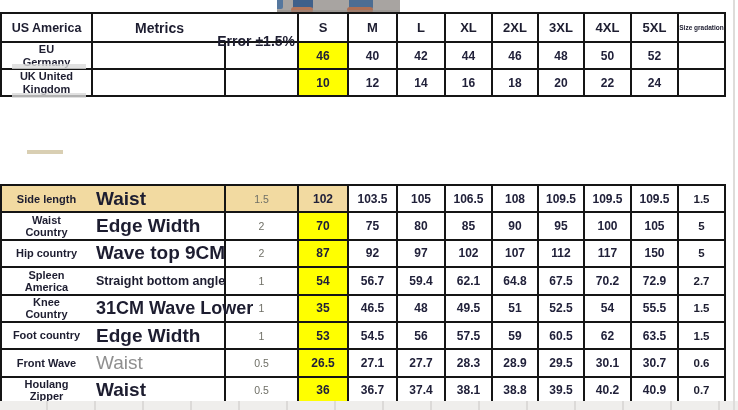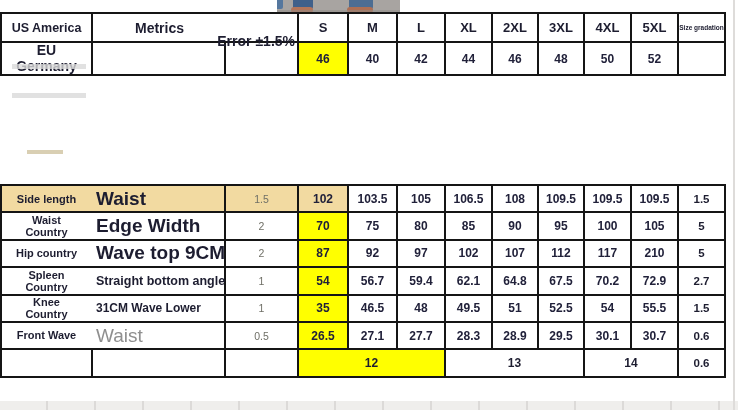--- a/index.html
+++ b/index.html
@@ -29,32 +29,32 @@
   thead tr{height:29px;}
   th{font-size:13px;font-weight:bold;color:#1d1d30;}
   .corner{font-size:12.5px;}
   .c-merged{position:relative;border-left:2px solid #eab308;}
   .cm-metrics{position:absolute;left:0;top:0;width:133px;height:100%;display:flex;align-items:center;justify-content:center;font-size:14px;font-weight:bold;}
   .cm-error{position:absolute;right:2px;top:0;height:100%;display:flex;align-items:center;white-space:nowrap;font-size:14px;font-weight:bold;margin-top:13px;}
   .c-grad{font-size:6.5px;font-weight:bold;}
 
   
   #size-rows tr{height:27px;}
-  .lab{font-size:14px;font-weight:bold;white-space:pre-line;line-height:1.12;}
+  .lab{font-size:11px;font-weight:bold;white-space:pre-line;line-height:1.12;}
   .val{font-size:12px;font-weight:bold;color:#21213a;}
   .yellow{background:var(--hl-yellow,#ffff00);}
 
   
   #measure-rows tr{height:27.4px;}
   .mergelab{text-align:left;position:relative;}
   .ml-wrap{display:flex;align-items:center;height:100%;width:100%;}
   .mlab{flex:0 0 89px;text-align:center;font-size:11px;font-weight:bold;white-space:pre-line;line-height:1.12;}
   .mmetric{flex:1;text-align:left;padding-left:5px;white-space:nowrap;font-weight:bold;color:#1d1d30;}
   .mmetric.size-lg{font-size:19px;}
-  .mmetric.size-md{font-size:12px;}
+  .mmetric.size-md{font-size:18px;}
   .mmetric.size-sm{font-size:12.5px;}
   .mmetric.muted{color:#8f8f8f;font-weight:normal;}
   .errv{font-size:10.5px;font-weight:normal;color:#6f6f66;}
   .gradv{font-size:11.5px;font-weight:bold;}
   .tan-row .mergelab,.tan-row .errv,.tan-row .val-s{background:var(--hl-tan,#f2daa1);}
 
   
   .f-span{font-size:12px;font-weight:bold;}
 
   
@@ -123,20 +123,35 @@
           <td class="val yellow val-s">46</td>
           <td class="val">40</td>
           <td class="val">42</td>
           <td class="val">44</td>
           <td class="val">46</td>
           <td class="val">48</td>
           <td class="val">50</td>
           <td class="val">52</td>
           <td></td>
         </tr>
+        <tr>
+          <td class="lab">UK United
+Kingdom</td>
+          <td></td>
+          <td></td>
+          <td class="val yellow val-s">10</td>
+          <td class="val">12</td>
+          <td class="val">14</td>
+          <td class="val">16</td>
+          <td class="val">18</td>
+          <td class="val">20</td>
+          <td class="val">22</td>
+          <td class="val">24</td>
+          <td></td>
+        </tr>
       </tbody>
   </table>
 
   <table id="bottom-table">
     <colgroup>
       <col style="width:91px">
         <col style="width:133px">
         <col style="width:73px">
       <col style="width:50px">
         <col style="width:49px">
@@ -194,28 +209,28 @@
             </div>
           </td>
           <td class="errv">2</td>
           <td class="val yellow val-s">87</td>
           <td class="val">92</td>
           <td class="val">97</td>
           <td class="val">102</td>
           <td class="val">107</td>
           <td class="val">112</td>
           <td class="val">117</td>
-          <td class="val">210</td>
+          <td class="val">150</td>
           <td class="gradv">5</td>
         </tr>
         <tr>
           <td class="mergelab" colspan="2">
             <div class="ml-wrap">
               <span class="mlab">Spleen
-Country</span>
+America</span>
               <span class="mmetric size-sm">Straight bottom angle</span>
             </div>
           </td>
           <td class="errv">1</td>
           <td class="val yellow val-s">54</td>
           <td class="val">56.7</td>
           <td class="val">59.4</td>
           <td class="val">62.1</td>
           <td class="val">64.8</td>
           <td class="val">67.5</td>
@@ -238,36 +253,73 @@
           <td class="val">49.5</td>
           <td class="val">51</td>
           <td class="val">52.5</td>
           <td class="val">54</td>
           <td class="val">55.5</td>
           <td class="gradv">1.5</td>
         </tr>
         <tr>
           <td class="mergelab" colspan="2">
             <div class="ml-wrap">
+              <span class="mlab">Foot country</span>
+              <span class="mmetric size-lg">Edge Width</span>
+            </div>
+          </td>
+          <td class="errv">1</td>
+          <td class="val yellow val-s">53</td>
+          <td class="val">54.5</td>
+          <td class="val">56</td>
+          <td class="val">57.5</td>
+          <td class="val">59</td>
+          <td class="val">60.5</td>
+          <td class="val">62</td>
+          <td class="val">63.5</td>
+          <td class="gradv">1.5</td>
+        </tr>
+        <tr>
+          <td class="mergelab" colspan="2">
+            <div class="ml-wrap">
               <span class="mlab">Front Wave</span>
               <span class="mmetric size-lg muted">Waist</span>
             </div>
           </td>
           <td class="errv">0.5</td>
           <td class="val yellow val-s">26.5</td>
           <td class="val">27.1</td>
           <td class="val">27.7</td>
           <td class="val">28.3</td>
           <td class="val">28.9</td>
           <td class="val">29.5</td>
           <td class="val">30.1</td>
           <td class="val">30.7</td>
           <td class="gradv">0.6</td>
         </tr>
         <tr>
+          <td class="mergelab" colspan="2">
+            <div class="ml-wrap">
+              <span class="mlab">Houlang
+Zipper</span>
+              <span class="mmetric size-lg">Waist</span>
+            </div>
+          </td>
+          <td class="errv">0.5</td>
+          <td class="val yellow val-s">36</td>
+          <td class="val">36.7</td>
+          <td class="val">37.4</td>
+          <td class="val">38.1</td>
+          <td class="val">38.8</td>
+          <td class="val">39.5</td>
+          <td class="val">40.2</td>
+          <td class="val">40.9</td>
+          <td class="gradv">0.7</td>
+        </tr>
+        <tr>
           <td></td>
           <td></td>
           <td></td>
           <td class="f-span yellow" colspan="3">12</td>
           <td class="f-span" colspan="3">13</td>
           <td class="f-span" colspan="2">14</td>
           <td class="gradv">0.6</td>
         </tr>
       </tbody>
   </table>

